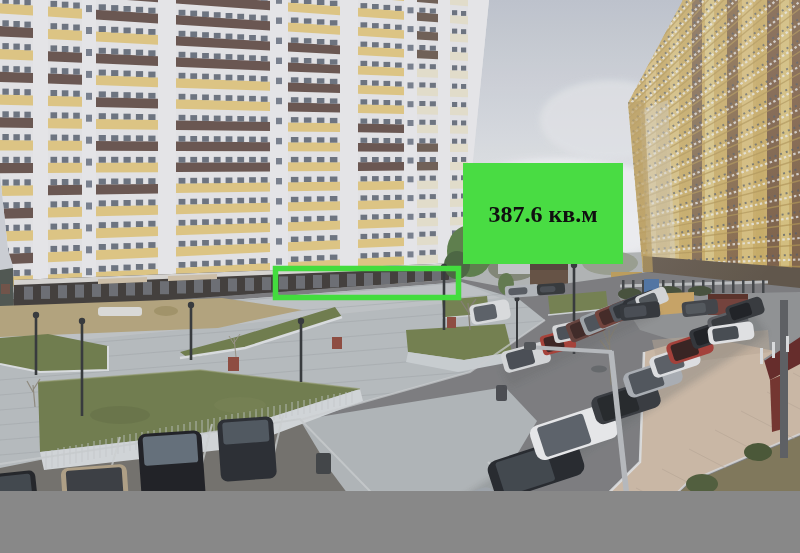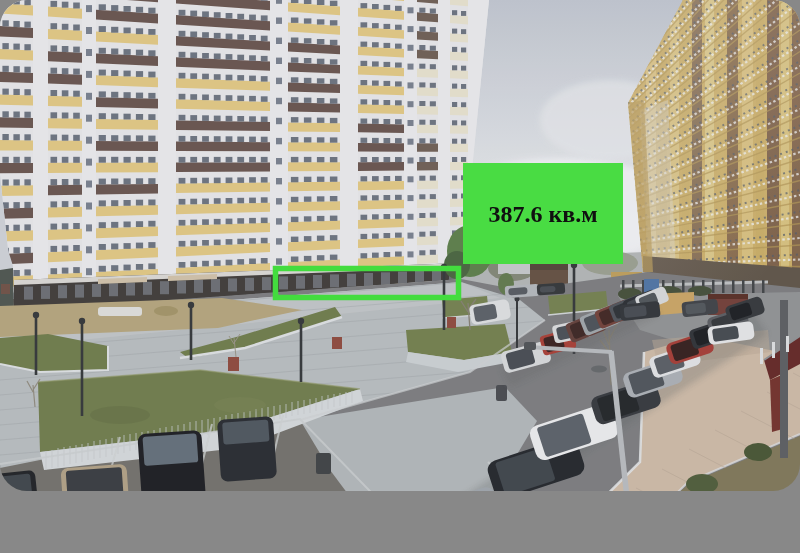--- a/index.html
+++ b/index.html
@@ -1,14 +1,14 @@
 <!DOCTYPE html>
 <html><head><meta charset="utf-8"><style>
 html,body{margin:0;padding:0;background:#888;}
-.wrap{width:800px;height:491px;overflow:hidden;position:relative;font-family:"Liberation Sans",sans-serif;border-radius:27px;}
+.wrap{width:800px;height:491px;overflow:hidden;position:relative;font-family:"Liberation Sans",sans-serif;}
 </style></head><body>
 <div class="wrap">
 <svg width="800" height="553" viewBox="0 0 800 553" xmlns="http://www.w3.org/2000/svg">
 <defs>
 <linearGradient id="sky" x1="0" y1="0" x2="0" y2="1">
           <stop offset="0" stop-color="#bcc1ca"></stop>
           <stop offset="0.5" stop-color="#d8dbdf"></stop>
           <stop offset="0.75" stop-color="#e4e5e8"></stop>
           <stop offset="1" stop-color="#d0d3d8"></stop>
         </linearGradient>

